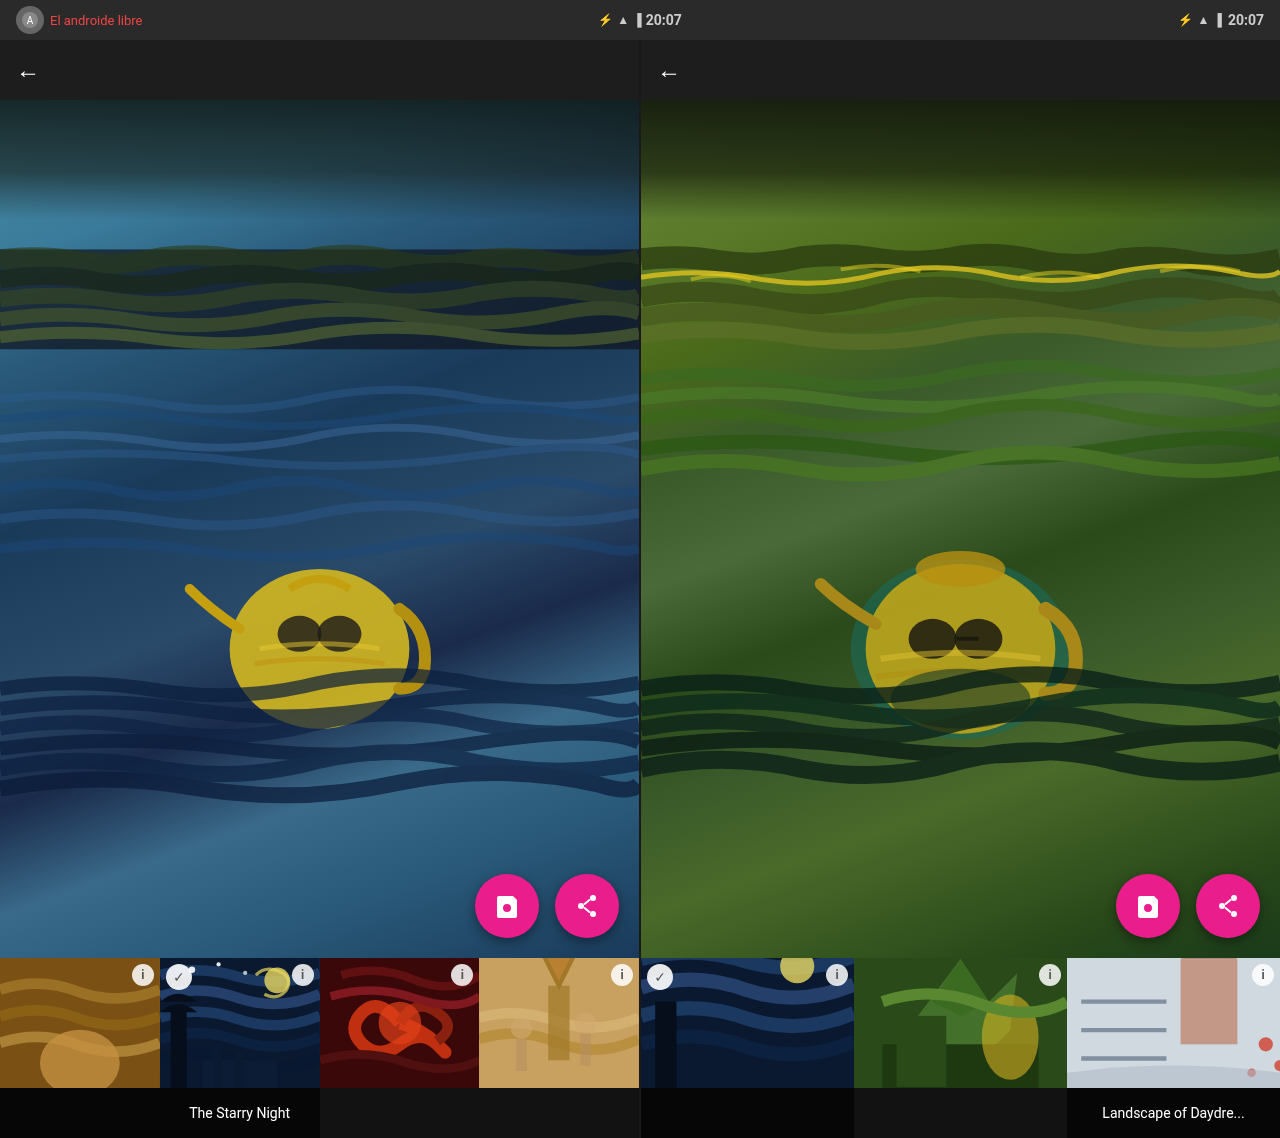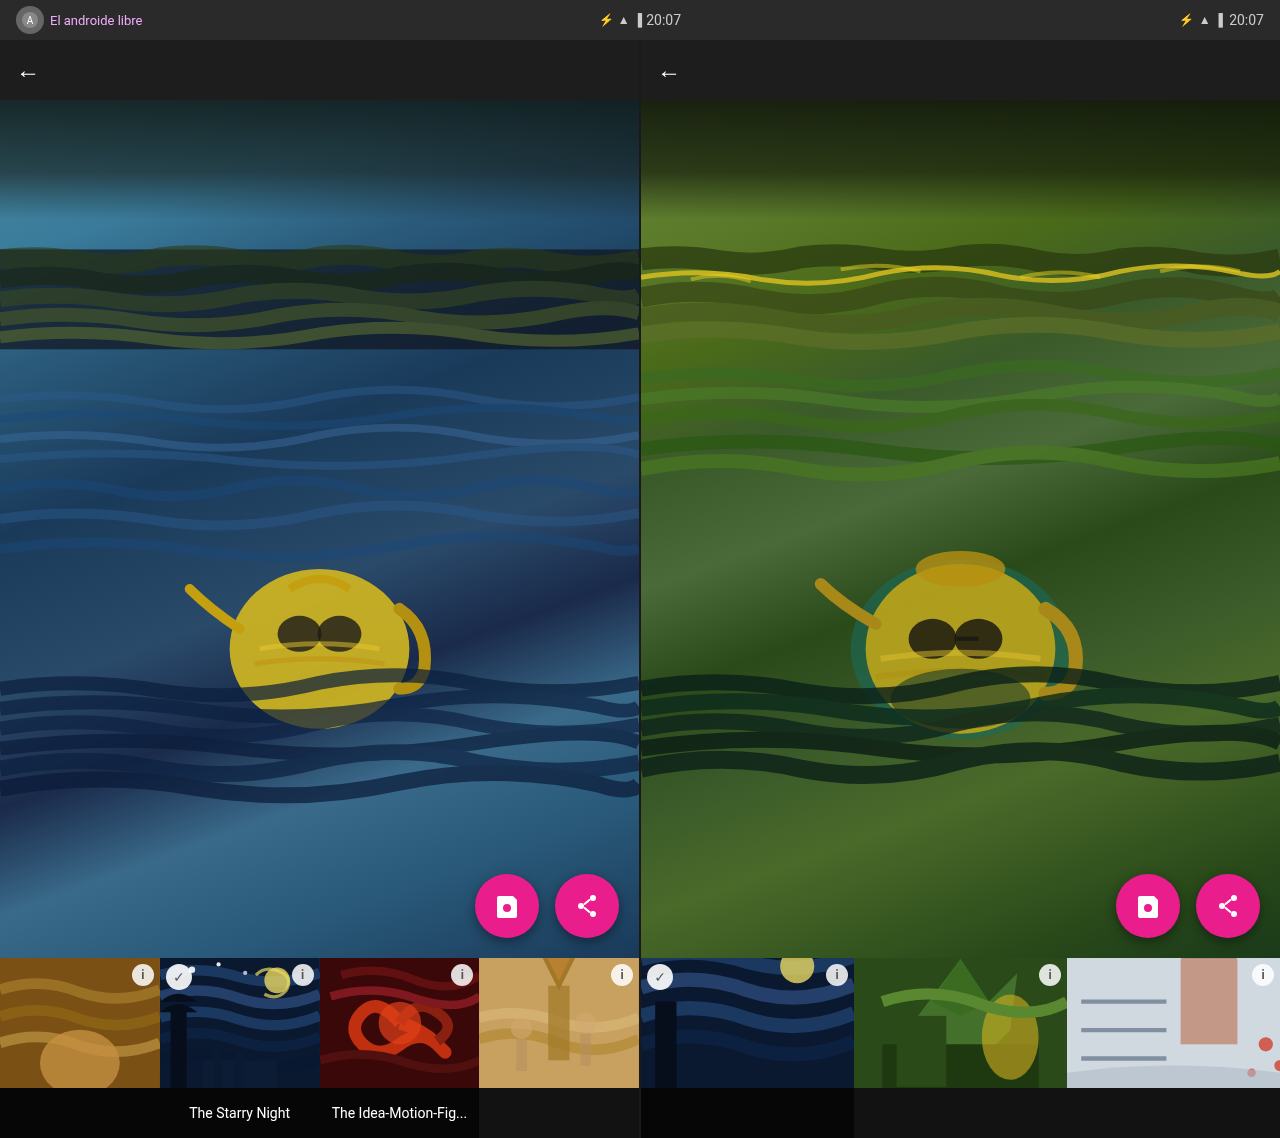--- a/index.html
+++ b/index.html
@@ -38,41 +38,41 @@
       height: 28px;
       border-radius: 50%;
       background: #666;
       display: flex;
       align-items: center;
       justify-content: center;
       font-size: 12px;
       color: white;
     }
     .status-bar-logo-text {
-      color: #f0abfc;
+      color: #ef4444;
       font-size: 13px;
     }
     .status-bar-right {
       display: flex;
       align-items: center;
       gap: 6px;
       color: #ccc;
       font-size: 13px;
     }
     .status-icons {
       display: flex;
       align-items: center;
       gap: 4px;
       font-size: 12px;
       color: #ccc;
     }
     .status-time {
       font-size: 14px;
       color: #ccc;
-      font-weight: 400;
+      font-weight: 700;
     }
 
     
     .split-container {
       display: flex;
       width: 100%;
       height: calc(1138px - 40px);
     }
 
     
@@ -470,21 +470,20 @@
             <rect width="150" height="130" fill="#3a0808"></rect>
             <path d="M75,65 Q55,40 40,55 Q25,70 40,85 Q55,100 75,85 Q95,70 110,85 Q125,100 110,85 Q95,70 75,65" stroke="#c03010" stroke-width="12" fill="none"></path>
             <path d="M75,65 Q90,40 110,55 Q130,68 110,82" stroke="#8a2010" stroke-width="10" fill="none"></path>
             <circle cx="75" cy="65" r="20" fill="#e04018" opacity="0.7"></circle>
             <path d="M20,20 Q55,10 90,25 Q125,38 150,20" stroke="#601010" stroke-width="8" fill="none"></path>
             <path d="M10,40 Q50,28 90,42 Q130,55 150,40" stroke="#801820" stroke-width="8" fill="none"></path>
             <path d="M0,100 Q40,88 80,102 Q120,115 150,100" stroke="#501010" stroke-width="8" fill="none"></path>
           </svg>
         </div>
         <div class="thumbnail-info-btn">i</div>
-        <div class="thumbnail-label">The Idea-Motion-Fig...</div>
       </div>
 
       <div class="thumbnail-item">
         <div class="thumb-paris">
           <svg width="100%" height="100%" viewBox="0 0 150 130" preserveAspectRatio="xMidYMid slice">
             <rect width="150" height="130" fill="#c8a060"></rect>
             <path d="M0,60 Q37,50 75,64 Q112,76 150,60" stroke="#d4b070" stroke-width="10" fill="none"></path>
             <path d="M0,80 Q37,68 75,84 Q112,98 150,80" stroke="#b89040" stroke-width="10" fill="none"></path>
             <path d="M60,0 L75,30 L90,0" stroke="#a07828" stroke-width="4" fill="#b88030"></path>
             <rect x="65" y="30" width="20" height="70" fill="#a07828" opacity="0.7"></rect>
@@ -641,16 +640,17 @@
             <line x1="10" y1="90" x2="70" y2="90" stroke="#8090a0" stroke-width="3"></line>
 
             <circle cx="140" cy="80" r="5" fill="#d04030" opacity="0.8"></circle>
             <circle cx="130" cy="100" r="3" fill="#d04030" opacity="0.8"></circle>
             <circle cx="150" cy="95" r="4" fill="#d04030" opacity="0.8"></circle>
 
             <path d="M0,100 Q75,90 150,100 L150,130 L0,130Z" fill="#b0bcc8" opacity="0.6"></path>
           </svg>
         </div>
         <div class="thumbnail-info-btn">i</div>
+        <div class="thumbnail-label">Landscape of Daydre...</div>
       </div>
     </div>
   </div>
 </div>
 
 </body></html>

